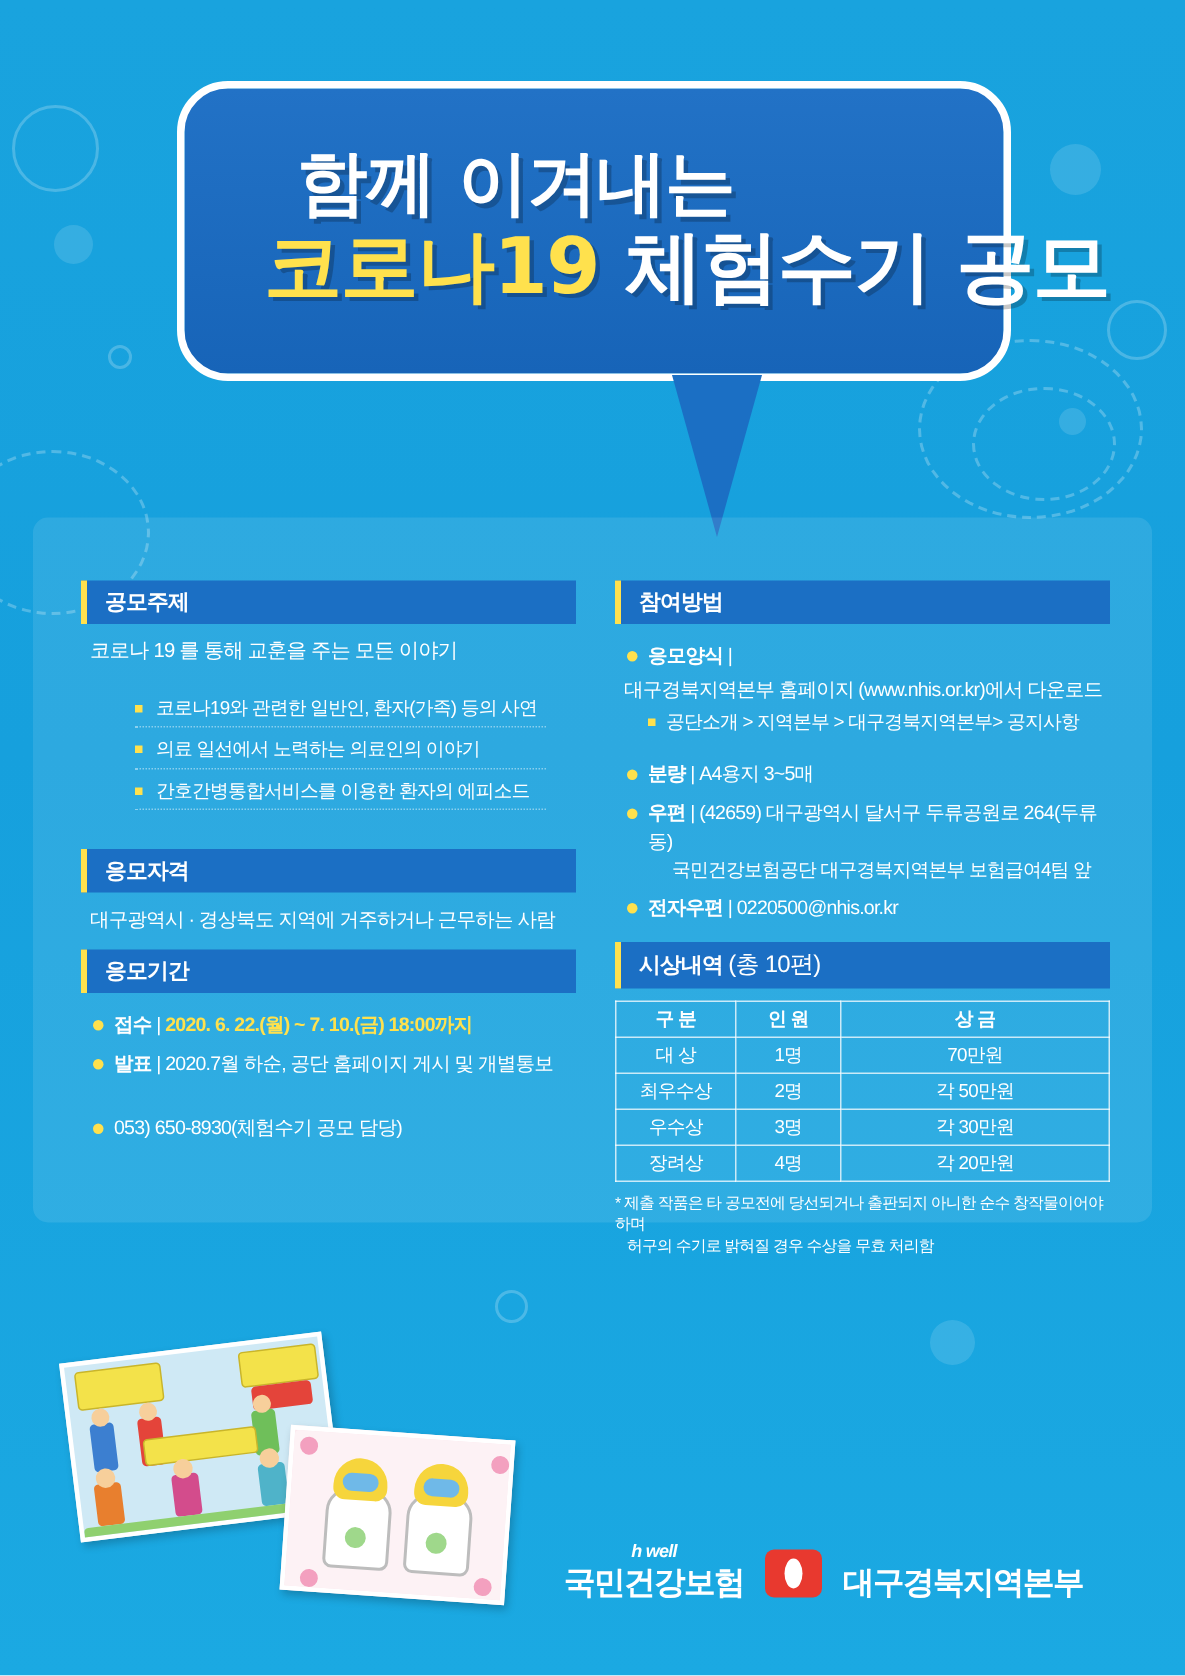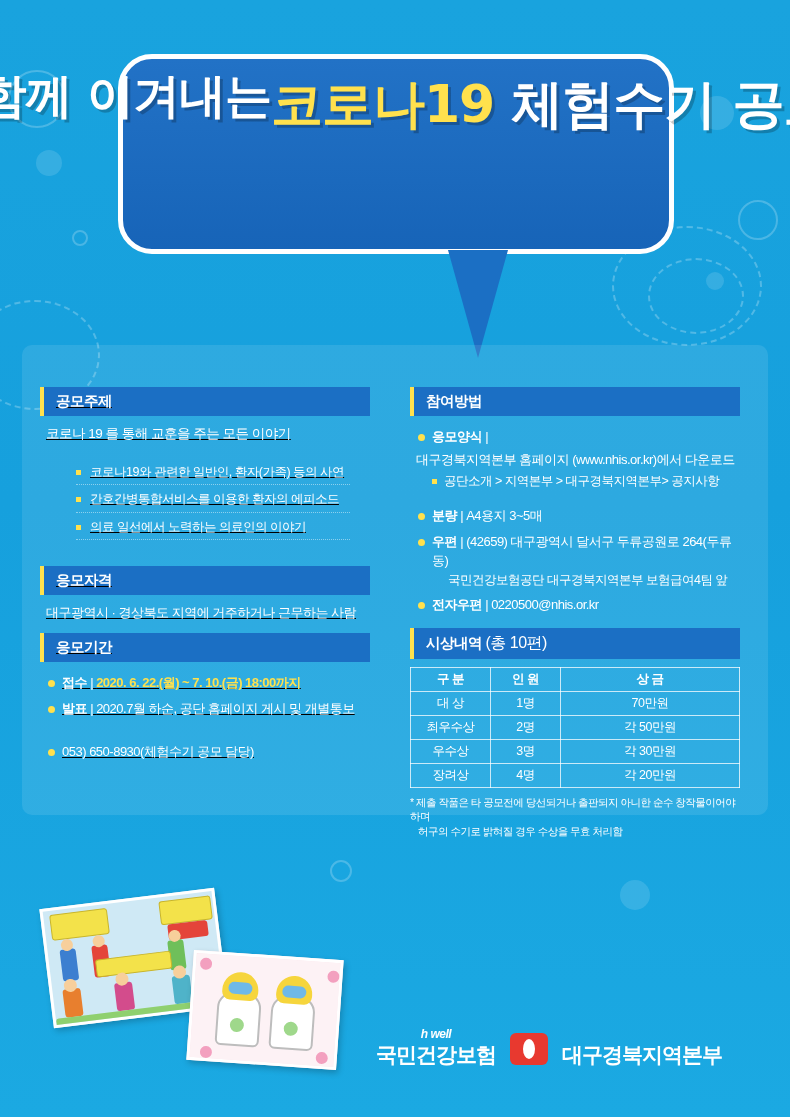--- a/index.html
+++ b/index.html
@@ -37,23 +37,24 @@
   }
   .speech {
     position: absolute; inset: 0;
     background: #1b6fc4;
     background: linear-gradient(180deg,#2272c6 0%, #1764b8 100%);
     border: 5px solid #ffffff;
     border-radius: 34px;
   }
   .speech-inner {
     position: absolute; inset: 0;
-    display: flex; flex-direction: row;
+    display: flex; flex-direction: column;
     justify-content: center;
     padding: 18px 34px 22px 34px;
+    margin-left: 24px;
   }
   .tail {
     position: absolute;
     left: 330px; top: 196px;
     width: 0; height: 0;
   }
   .tail:before {
     content: "";
     position: absolute;
     border-left: 30px solid transparent;
@@ -101,21 +102,21 @@
 
   
   .panel {
     position: absolute;
     left: 22px; top: 345px;
     width: 746px; height: 470px;
     background: rgba(255,255,255,0.10);
     border-radius: 10px;
   }
   .col-left {
-    position: absolute; left: 18px; top: 42px; width: 330px; text-decoration: underline;
+    position: absolute; left: 32px; top: 42px; width: 330px;
   }
   .col-right {
     position: absolute; left: 388px; top: 42px; width: 330px;
   }
   .sec-head {
     background: #1b6fc4;
     color: #ffffff;
     font-size: 14.5px;
     font-weight: bold;
     padding: 5px 10px 5px 12px;
@@ -283,22 +284,22 @@
 
   <div class="panel">
 
     <div class="col-left">
 
       <div class="sec-head">공모주제</div>
       <div class="sec-body">
         <div class="lead">코로나 19 를 통해 교훈을 주는 모든 이야기</div>
         <ul class="dashlist">
           <li>코로나19와 관련한 일반인, 환자(가족) 등의  사연</li>
+          <li>의료 일선에서 노력하는 의료인의 이야기</li>
           <li>간호간병통합서비스를 이용한 환자의 에피소드</li>
-          <li>의료 일선에서 노력하는 의료인의 이야기</li>
         </ul>
       </div>
 
       <div class="sec-head">응모자격</div>
       <div class="sec-body">
         <div>대구광역시 · 경상북도 지역에 거주하거나 근무하는 사람</div>
       </div>
 
       <div class="sec-head">응모기간</div>
       <div class="sec-body">

